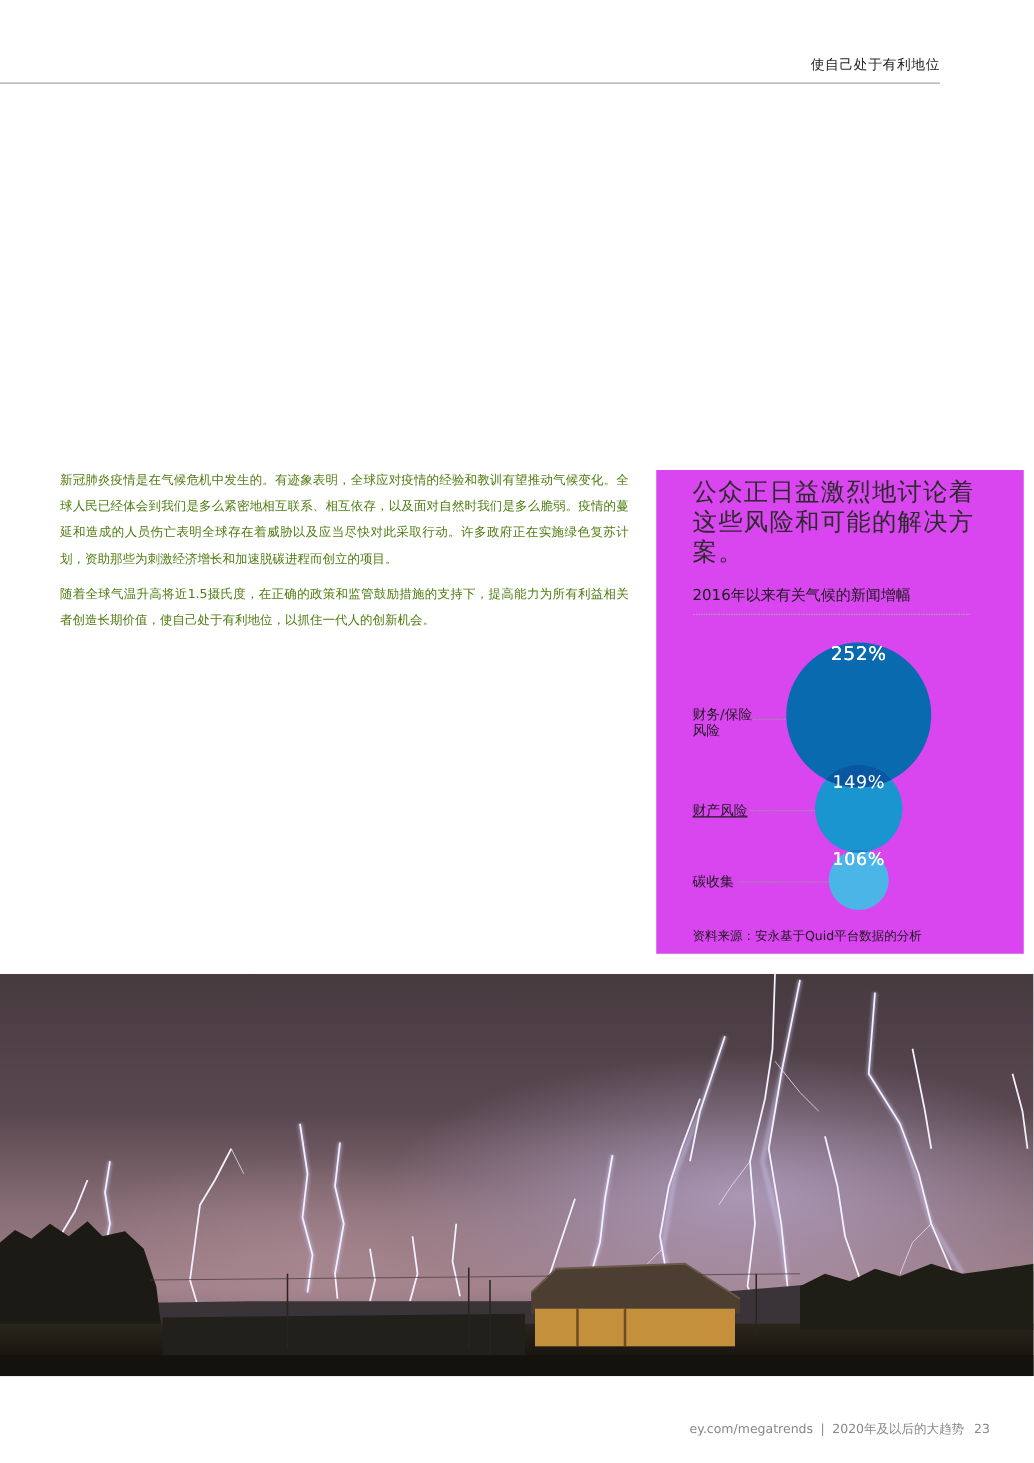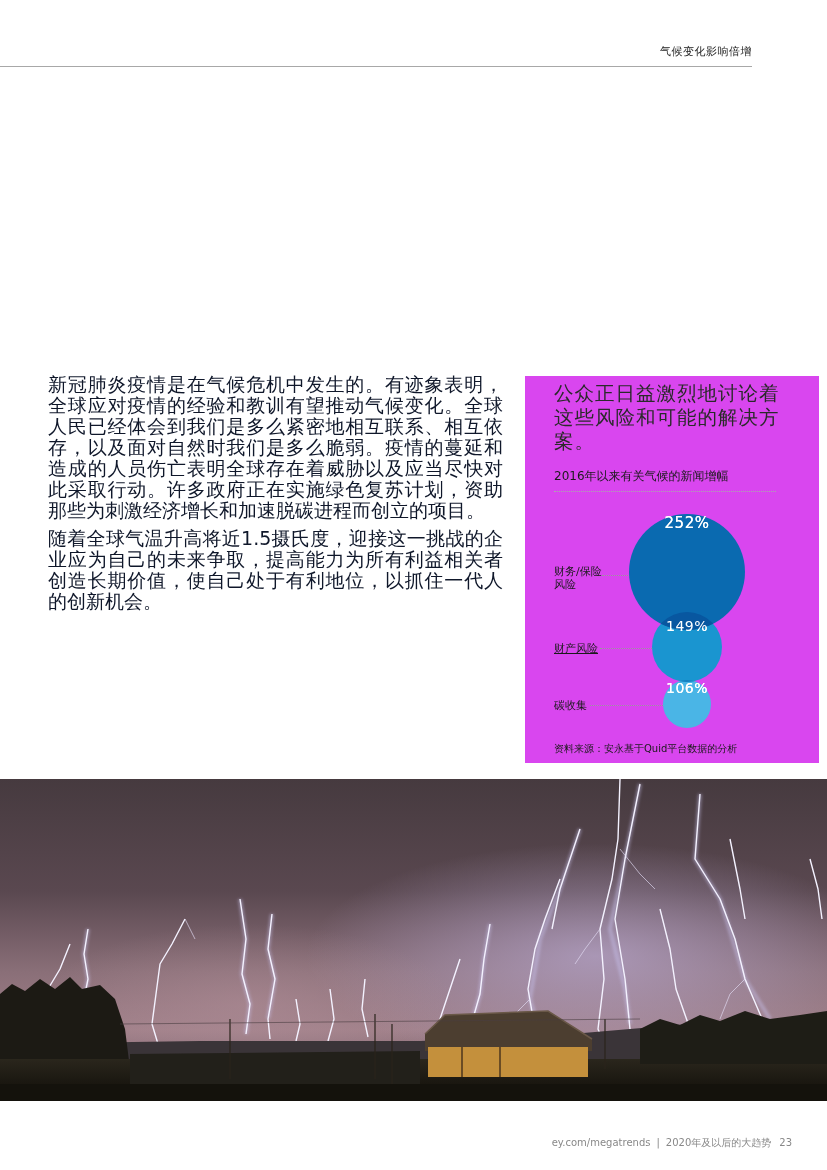--- a/index.html
+++ b/index.html
@@ -29,23 +29,23 @@
       left: 0;
       width: 752px;
       height: 0;
       border-top: 1.5px solid #a8a8a8;
     }
     .body-text {
       position: absolute;
       left: 48px;
       top: 374px;
       width: 455px;
-      font-size: 19px;
+      font-size: 10px;
       line-height: 21px;
-      color: #0f172a;
+      color: #4d7c0f;
     }
     .body-text p {
       margin: 0 0 7px 0;
       text-align: justify;
     }
     .callout {
       position: absolute;
       left: 525px;
       top: 376px;
       width: 294px;
@@ -131,26 +131,26 @@
     .footer .sep {
       margin: 0 6px;
     }
     .footer .page-no {
       margin-left: 8px;
     }
   </style>
 </head>
 <body>
 
-<div class="running-head">气候变化影响倍增</div>
+<div class="running-head">使自己处于有利地位</div>
 <div class="head-rule"></div>
 
 <div class="body-text">
   <p>新冠肺炎疫情是在气候危机中发生的。有迹象表明，全球应对疫情的经验和教训有望推动气候变化。全球人民已经体会到我们是多么紧密地相互联系、相互依存，以及面对自然时我们是多么脆弱。疫情的蔓延和造成的人员伤亡表明全球存在着威胁以及应当尽快对此采取行动。许多政府正在实施绿色复苏计划，资助那些为刺激经济增长和加速脱碳进程而创立的项目。</p>
-  <p>随着全球气温升高将近1.5摄氏度，迎接这一挑战的企业应为自己的未来争取，提高能力为所有利益相关者创造长期价值，使自己处于有利地位，以抓住一代人的创新机会。</p>
+  <p>随着全球气温升高将近1.5摄氏度，在正确的政策和监管鼓励措施的支持下，提高能力为所有利益相关者创造长期价值，使自己处于有利地位，以抓住一代人的创新机会。</p>
 </div>
 
 <div class="callout">
   <div class="callout-quote">公众正日益激烈地讨论着这些风险和可能的解决方案。</div>
   <div class="chart-title">2016年以来有关气候的新闻增幅</div>
 
   <div class="bubble-chart">
 
     <div class="leader" style="left:77px; top:199px; width:28px;"></div>
     <div class="leader" style="left:75px; top:272px; width:52px;"></div>

